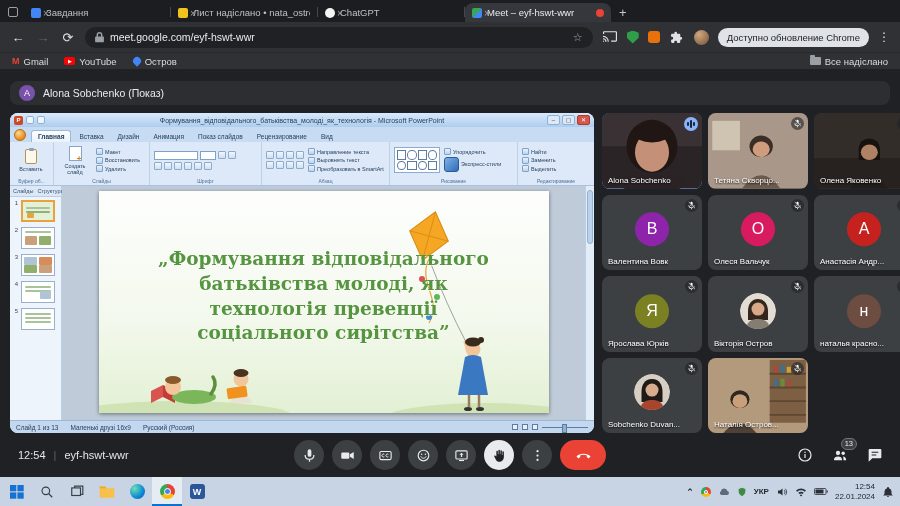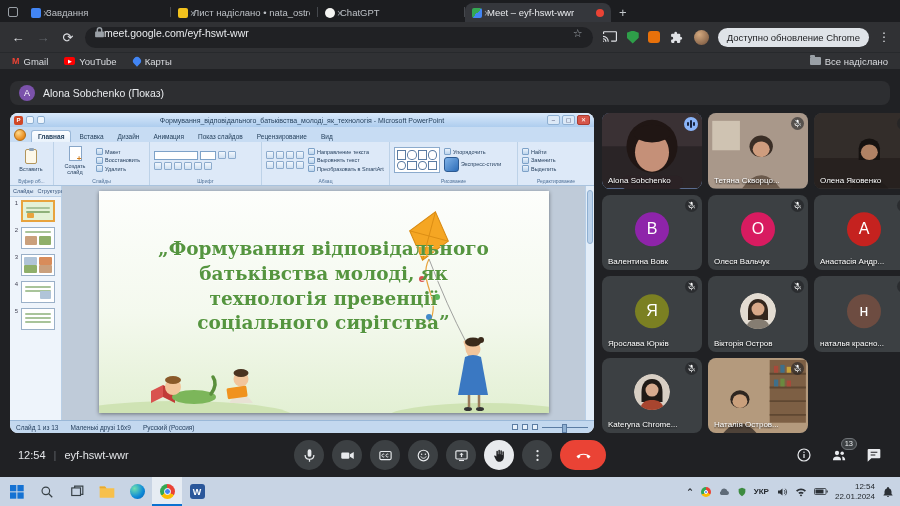--- a/index.html
+++ b/index.html
@@ -18,21 +18,21 @@
   .tab .lbl{flex:1;overflow:hidden;white-space:nowrap}
   .tab .cl{font-size:10px;color:#9aa0a6;padding:0 1px}
   .tabsep{width:1px;height:10px;background:#45484d;margin-bottom:5px}
   .rec-dot{width:8px;height:8px;border-radius:50%;background:#ea4335;flex:none}
   .newtab{color:#c3c7cb;font-size:13px;margin:0 8px 3px 8px;line-height:1}
 
   
   .toolbar{position:absolute;top:22px;left:0;right:0;height:30px;background:#303134;display:flex;align-items:center;padding:0 10px;gap:9px}
   .nav{font-size:13px;color:#dfe1e5;width:16px;text-align:center}
   .nav.dis{color:#5f6368}
-  .urlbar{flex:1;max-width:585px;height:21px;background:#202124;border-radius:11px;display:flex;align-items:flex-start;padding:0 10px;font-size:10.5px}
+  .urlbar{flex:1;max-width:585px;height:21px;background:#202124;border-radius:11px;display:flex;align-items:center;gap:6px;padding:0 10px;font-size:10.5px}
   .urlbar .url{flex:1;white-space:nowrap;overflow:hidden;color:#e8eaed}
   .ic16{width:16px;height:16px;display:flex;align-items:center;justify-content:center}
   .shield{width:12px;height:13px;background:#2e9e49;clip-path:polygon(50% 0,100% 18%,100% 55%,50% 100%,0 55%,0 18%)}
   .orangeext{width:12px;height:12px;border-radius:3px;background:#e8710a}
   .avatar-mini{width:15px;height:15px;border-radius:50%;background:radial-gradient(circle at 35% 30%,#d3a87e,#71503a)}
   .chip{height:19px;border-radius:10px;background:#dfe3e8;color:#202124;font-size:9.5px;display:flex;align-items:center;padding:0 9px;white-space:nowrap}
   .kebab{color:#dfe1e5;font-size:12px}
 
   
   .bmbar{position:absolute;top:52px;left:0;right:0;height:17px;background:#303134;border-top:1px solid #27292c;
@@ -95,21 +95,21 @@
   .trow{display:flex;gap:3px;padding:3px 2px 2px;align-items:flex-start}
   .tnum{font-size:6px;color:#445;width:6px;text-align:right;flex:none}
   .timg{width:34px;height:22px;background:#fff;border:1px solid #9ab0c8;position:relative;overflow:hidden}
   .timg.sel{border:2px solid #e8a33d}
   .mline{position:absolute;left:3px;right:3px;height:2px;background:#a9c49a;border-radius:1px}
   .mblock{position:absolute;border-radius:1px}
 
   .pp-canvas{flex:1;position:relative;background:#bfcbd9;overflow:hidden}
   .pp-slide{position:absolute;left:50%;top:5px;transform:translateX(-50%);width:450px;height:222px;
     background:linear-gradient(180deg,#fdfefc 0%,#f4f9ee 55%,#e3f0d4 100%);box-shadow:0 1px 4px rgba(0,0,0,.45)}
-  .slide-title{position:absolute;top:46px;left:22px;right:22px;text-align:center;font-family:"DejaVu Serif",serif;
+  .slide-title{position:absolute;top:56px;left:22px;right:22px;text-align:center;font-family:"DejaVu Serif",serif;
     font-weight:bold;font-size:18.5px;line-height:1.34;color:#55953f;white-space:pre-line;text-shadow:0 1px 0 rgba(255,255,255,.65)}
   .illus{position:absolute;inset:0;width:100%;height:100%}
   .pp-scroll{width:9px;background:#e3edf8;border-left:1px solid #b9cfe6;position:relative}
   .pp-scroll::before{content:"";position:absolute;top:4px;left:1px;right:1px;height:52px;background:#bcd2ea;border:1px solid #8fb0d2;border-radius:3px}
 
   .pp-status{height:13px;background:#c3d8ef;border-top:1px solid #9ab8d8;display:flex;align-items:center;gap:12px;padding:0 6px;font-size:6.5px;color:#27415f}
   .vsq{width:6px;height:6px;border:1px solid #5b7ca3;background:#e8f1fa}
   .zoomline{width:46px;height:1px;background:#5b7ca3;position:relative}
   .zoomline::before{content:"";position:absolute;left:20px;top:-3px;width:3px;height:7px;background:#8fb0d2;border:1px solid #5b7ca3}
   .statusR{margin-left:auto;display:flex;align-items:center;gap:4px}
@@ -135,21 +135,21 @@
   
   .controls{position:absolute;left:0;right:0;bottom:0;height:44px}
   .cl{position:absolute;left:18px;top:50%;transform:translateY(-50%);display:flex;gap:8px;align-items:center;font-size:11px;color:#e3e5e8}
   .cl .pp{color:#5f6368}
   .cc{position:absolute;left:50%;top:50%;transform:translate(-50%,-50%);display:flex;gap:8px;align-items:center}
   .cbtn{width:30px;height:30px;border-radius:50%;background:#3c4043;display:flex;align-items:center;justify-content:center}
   .cbtn svg{width:15px;height:15px}
   .cbtn.light{background:#e8eaed}
   .cbtn.hang{width:46px;border-radius:16px;background:#ea4335}
   .cr{position:absolute;right:16px;top:50%;transform:translateY(-50%);display:flex;gap:17px;align-items:center}
-  .rbtn{position:relative;width:18px;height:18px;display:flex;align-items:center;justify-content:flex-start}
+  .rbtn{position:relative;width:18px;height:18px;display:flex;align-items:center;justify-content:center}
   .rbtn svg{width:16px;height:16px}
   .badge{position:absolute;top:-8px;right:-8px;background:#3c4043;border:1px solid #707478;color:#e8eaed;
     font-size:7.5px;border-radius:7px;padding:0 3px;line-height:10px}
 
   
   .taskbar{position:absolute;bottom:0;left:0;right:0;height:29px;background:#c8d4e4;display:flex;align-items:center;padding:0 2px;color:#23282d}
   .tk{width:30px;height:100%;display:flex;align-items:center;justify-content:center}
   .tk.active{background:rgba(255,255,255,.55);box-shadow:inset 0 -2px 0 #0b72d0}
   .ic-edge{width:15px;height:15px;border-radius:50%;background:radial-gradient(circle at 30% 30%,#6ee0b0,#0c88d8 60%,#0a5ca8)}
   .ic-chrome{position:relative;width:15px;height:15px;border-radius:50%;background:conic-gradient(#ea4335 0 33%,#fbbc05 33% 66%,#34a853 66% 100%)}
@@ -228,21 +228,21 @@
     <span class="bm">
       <span class="gm">M</span>
       <span>Gmail</span>
     </span>
     <span class="bm">
       <span class="yt">▶</span>
       <span>YouTube</span>
     </span>
     <span class="bm">
       <span class="pin"></span>
-      <span>Карты</span>
+      <span>Остров</span>
     </span>
     <span class="spacer"></span>
     <span class="bm">
       <span class="foldico"></span>
       <span>Все надіслано</span>
     </span>
   </div>
 
   <div class="meet">
 
@@ -648,21 +648,21 @@
           <circle cx="18" cy="16" r="6.5" fill="#d7ab8e"></circle>
           <path d="M6 36c1-8 6-10 12-10s11 2 12 10z" fill="#a8452f"></path>
         </svg>
         <span class="mute">
             <svg viewBox="0 0 24 24">
               <path fill="#fff" d="M12 14a3 3 0 0 0 3-3V5a3 3 0 0 0-6 0v6a3 3 0 0 0 3 3zm6-3a6 6 0 0 1-12 0H4a8 8 0 0 0 7 7.93V22h2v-3.07A8 8 0 0 0 20 11h-2z"></path>
               <path d="M4 3L21 20" stroke="#3c4043" stroke-width="3.4"></path>
               <path d="M4.7 2.5L21.5 19.3" stroke="#fff" stroke-width="1.6"></path>
             </svg>
           </span>
-        <span class="pname">Kateryna Chrome...</span>
+        <span class="pname">Sobchenko Duvan...</span>
       </div>
 
       <div class="tile">
         <svg class="vfill" viewBox="0 0 94 77" preserveAspectRatio="none">
           <rect width="94" height="77" fill="#b49a7d"></rect>
           <rect x="58" y="2" width="34" height="64" fill="#7d5f44"></rect>
           <path d="M58 16h34M58 30h34M58 44h34M58 58h34" stroke="#5f4731" stroke-width="2"></path>
           <rect x="62" y="8" width="4" height="7" fill="#a84a3a"></rect>
             <rect x="68" y="7" width="4" height="8" fill="#3f6f8a"></rect>
             <rect x="74" y="9" width="4" height="6" fill="#c9a33a"></rect>

